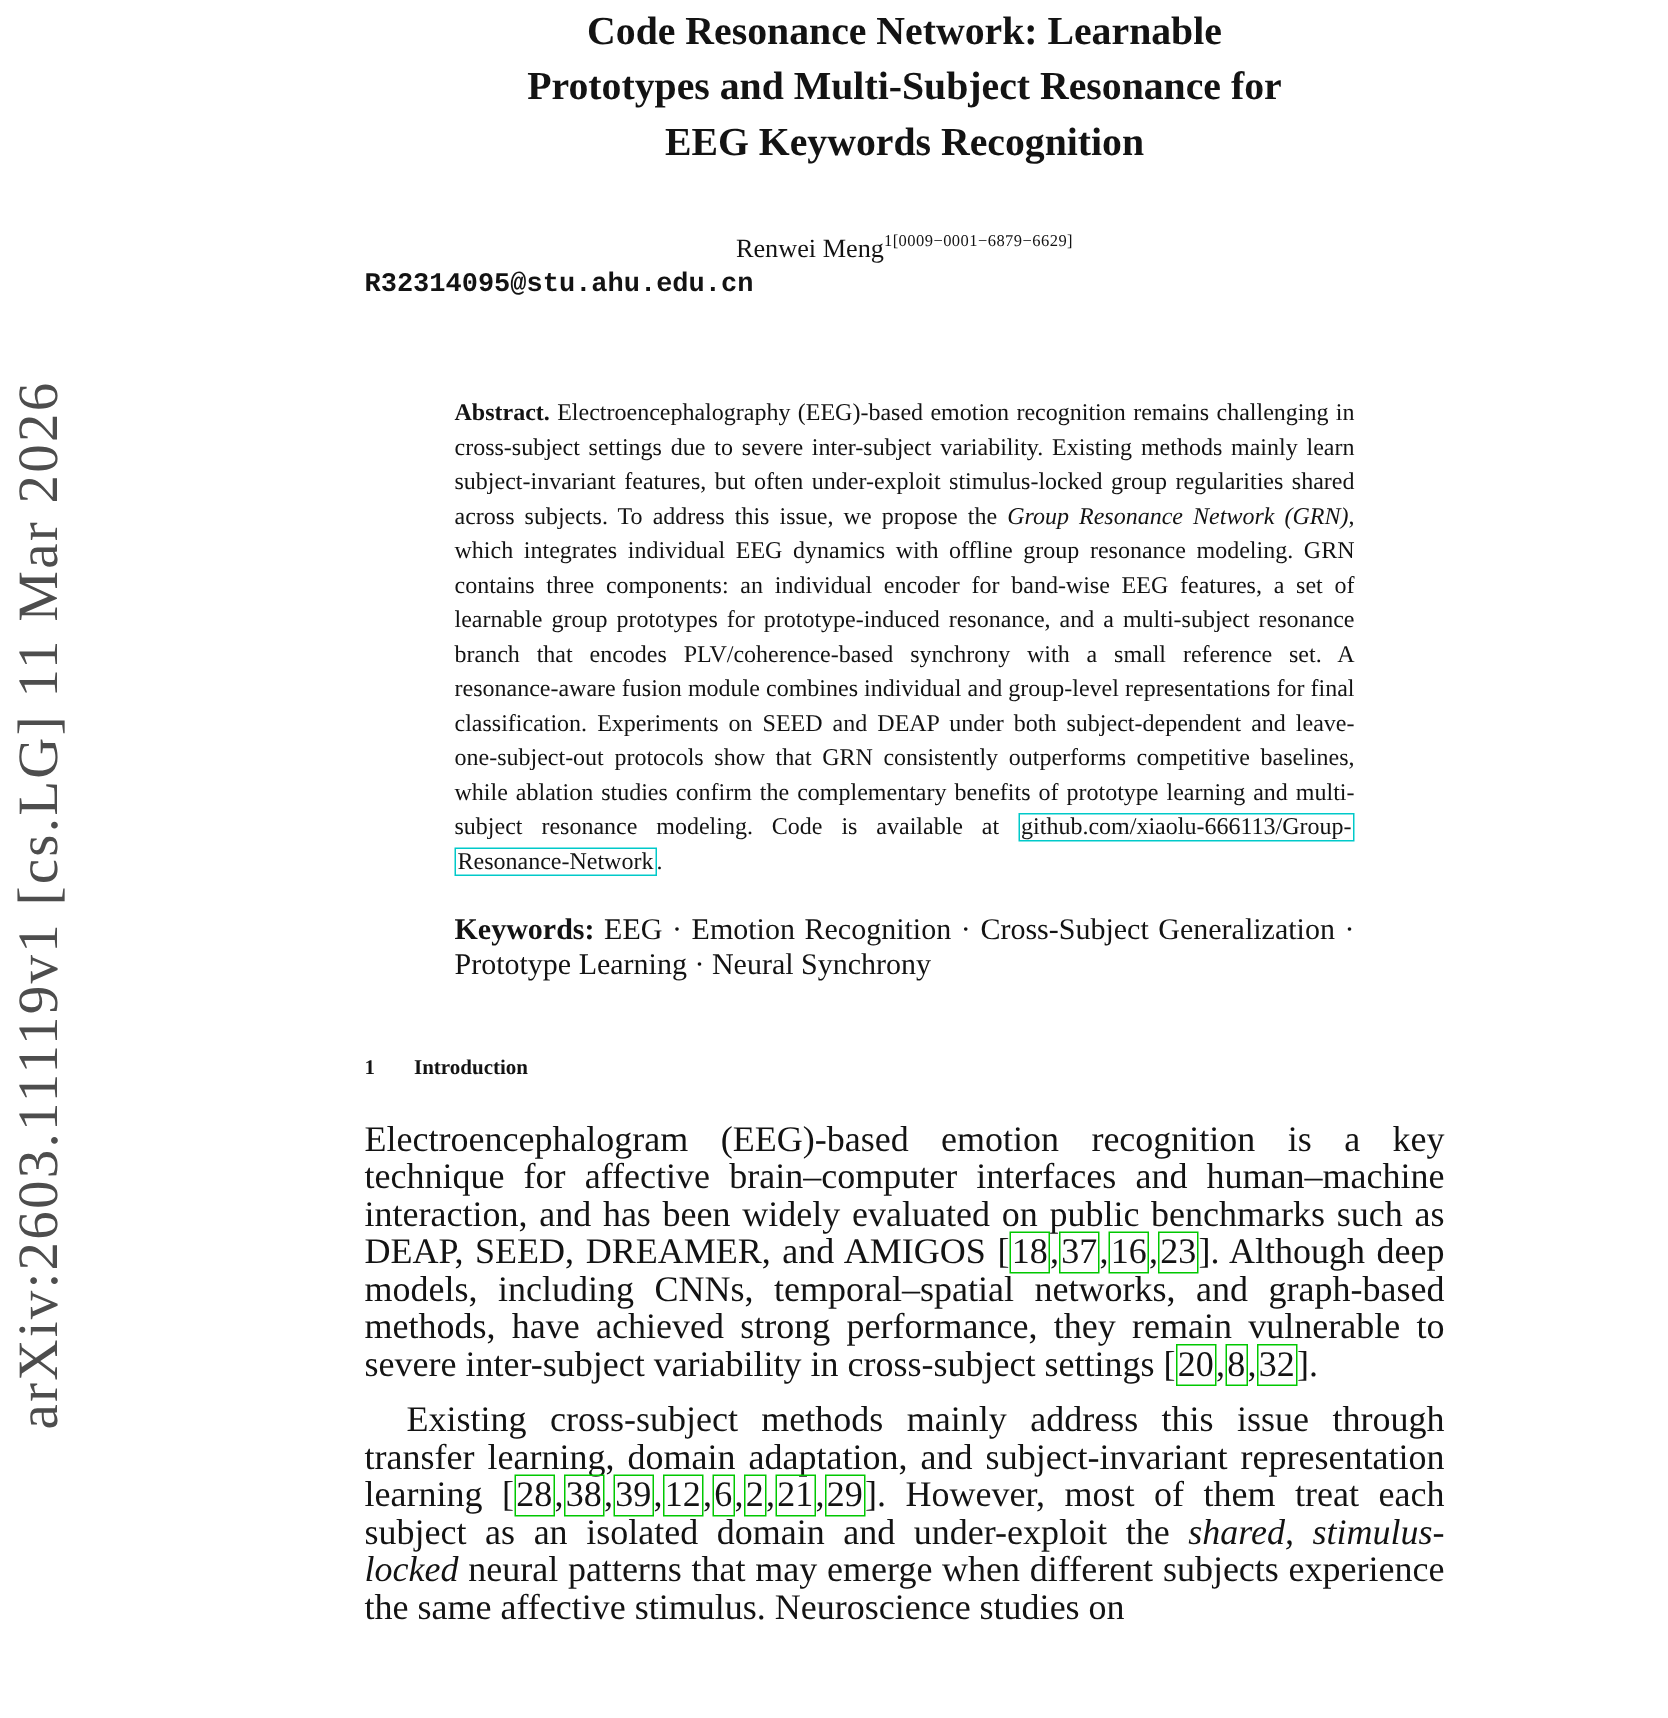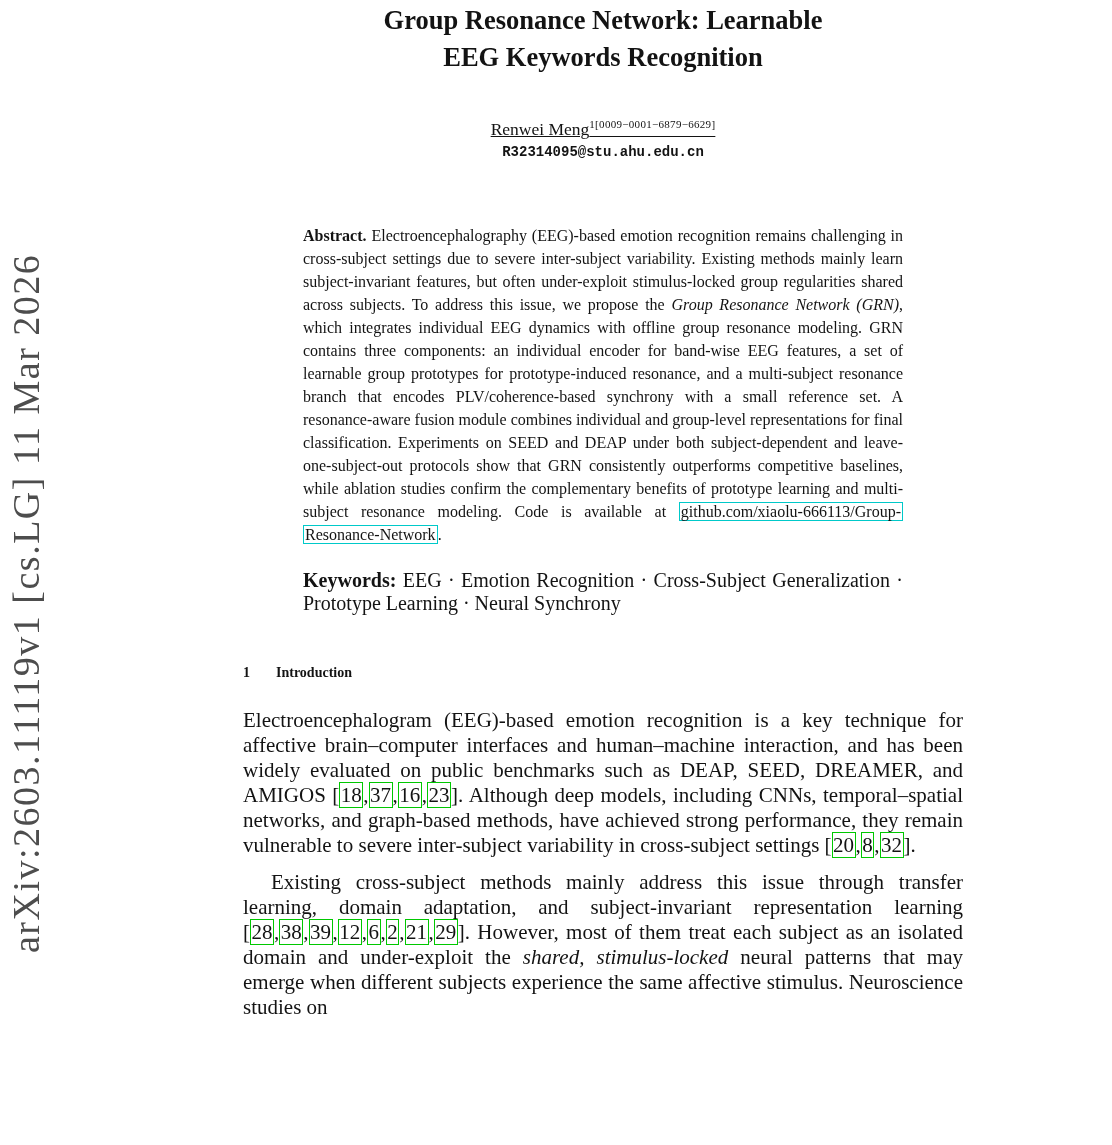--- a/index.html
+++ b/index.html
@@ -35,33 +35,32 @@
     margin: 2px 0 0 0;
     text-align: center;
     font-weight: bold;
     font-size: 26.5px;
     line-height: 37px;
   }
   .author {
     margin-top: 42px;
     text-align: center;
     font-size: 17.5px;
-    text-decoration: underline;
   }
   .author sup { font-size: 11px; letter-spacing: 0.3px; }
   .affiliation {
     margin-top: 27px;
     text-align: center;
     font-size: 16.5px;
   }
   .email {
     margin-top: 4px;
-    text-align: center;
+    text-align: left;
     font-family: "Liberation Mono", monospace;
-    font-size: 14px;
+    font-size: 18px;
     font-weight: bold;
   }
   .abstract {
     margin: 64px 0 0 60px;
     width: 600px;
     font-size: 16px;
     line-height: 23px;
     text-align: justify;
   }
   .keywords {
@@ -73,21 +72,21 @@
   }
   .bold { font-weight: bold; }
   .section {
     margin: 50px 0 0 0;
     font-size: 14px;
     font-weight: bold;
   }
   .secnum { display: inline-block; margin-right: 26px; }
   .body-par {
     margin: 27px 0 0 0;
-    font-size: 21px;
+    font-size: 24px;
     line-height: 25px;
     text-align: justify;
   }
   .body-par.follow { margin-top: 12px; text-indent: 28px; }
   .cite-box {
     border: 1.5px solid var(--cite-color);
     padding: 0 0.5px;
   }
   .seg-italic { font-style: italic; }
   .seg-link {
@@ -101,21 +100,22 @@
 </head>
 <body>
 
 <div class="page">
 
   <div class="arxiv-banner">arXiv:2603.11119v1  [cs.LG]  11 Mar 2026</div>
 
   <div class="content">
 
     <div class="title">
-      <div>Group Resonance Network: Learnable</div>
+      <div>Code Resonance Network: Learnable</div>
+      <div>Prototypes and Multi-Subject Resonance for</div>
       <div>EEG Keywords Recognition</div>
     </div>
 
     <div class="author"><span>Renwei Meng</span><sup>1[0009−0001−6879−6629]</sup></div>
 
 
     <div class="email">R32314095@stu.ahu.edu.cn</div>
 
     <div class="abstract"><span class="bold">Abstract.</span><span><span> Electroencephalography (EEG)-based emotion recognition remains challenging in cross-subject settings due to severe inter-subject variability. Existing methods mainly learn subject-invariant features, but often under-exploit stimulus-locked group regularities shared across subjects. To address this issue, we propose the </span><span class="seg-italic">Group Resonance Network (GRN)</span><span>, which integrates individual EEG dynamics with offline group resonance modeling. GRN contains three components: an individual encoder for band-wise EEG features, a set of learnable group prototypes for prototype-induced resonance, and a multi-subject resonance branch that encodes PLV/coherence-based synchrony with a small reference set. A resonance-aware fusion module combines individual and group-level representations for final classification. Experiments on SEED and DEAP under both subject-dependent and leave-one-subject-out protocols show that GRN consistently outperforms competitive baselines, while ablation studies confirm the complementary benefits of prototype learning and multi-subject resonance modeling. Code is available at </span><span class="seg-link">github.com/xiaolu-666113/Group-Resonance-Network</span><span>.</span></span></div>
 

